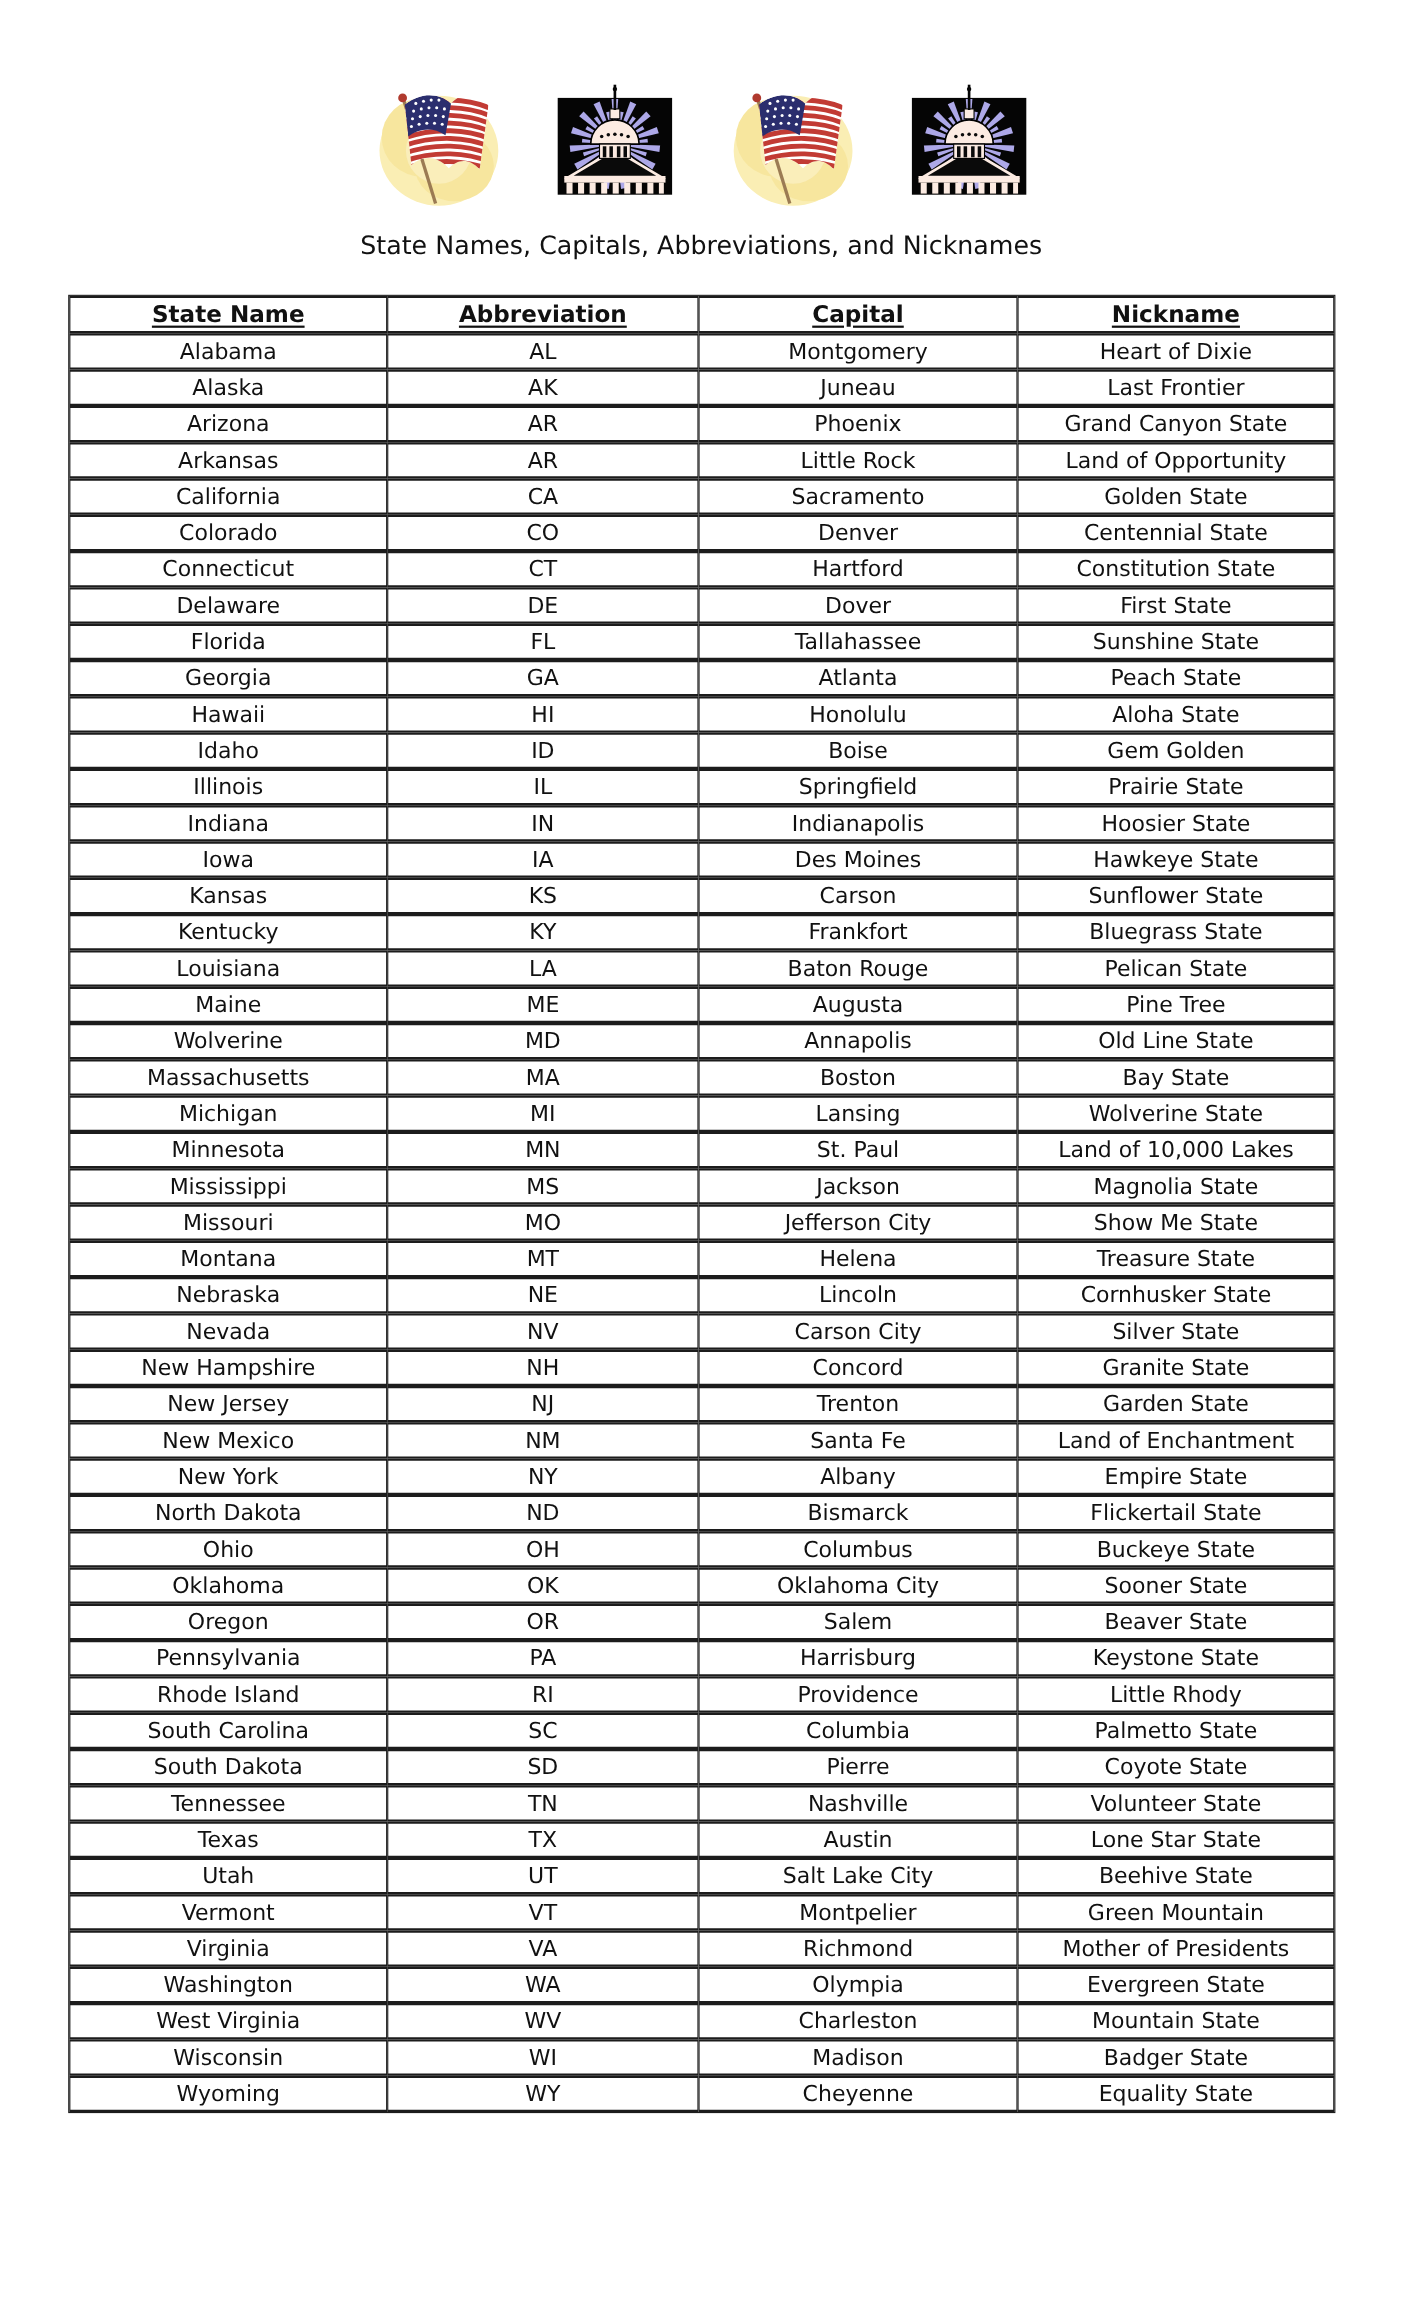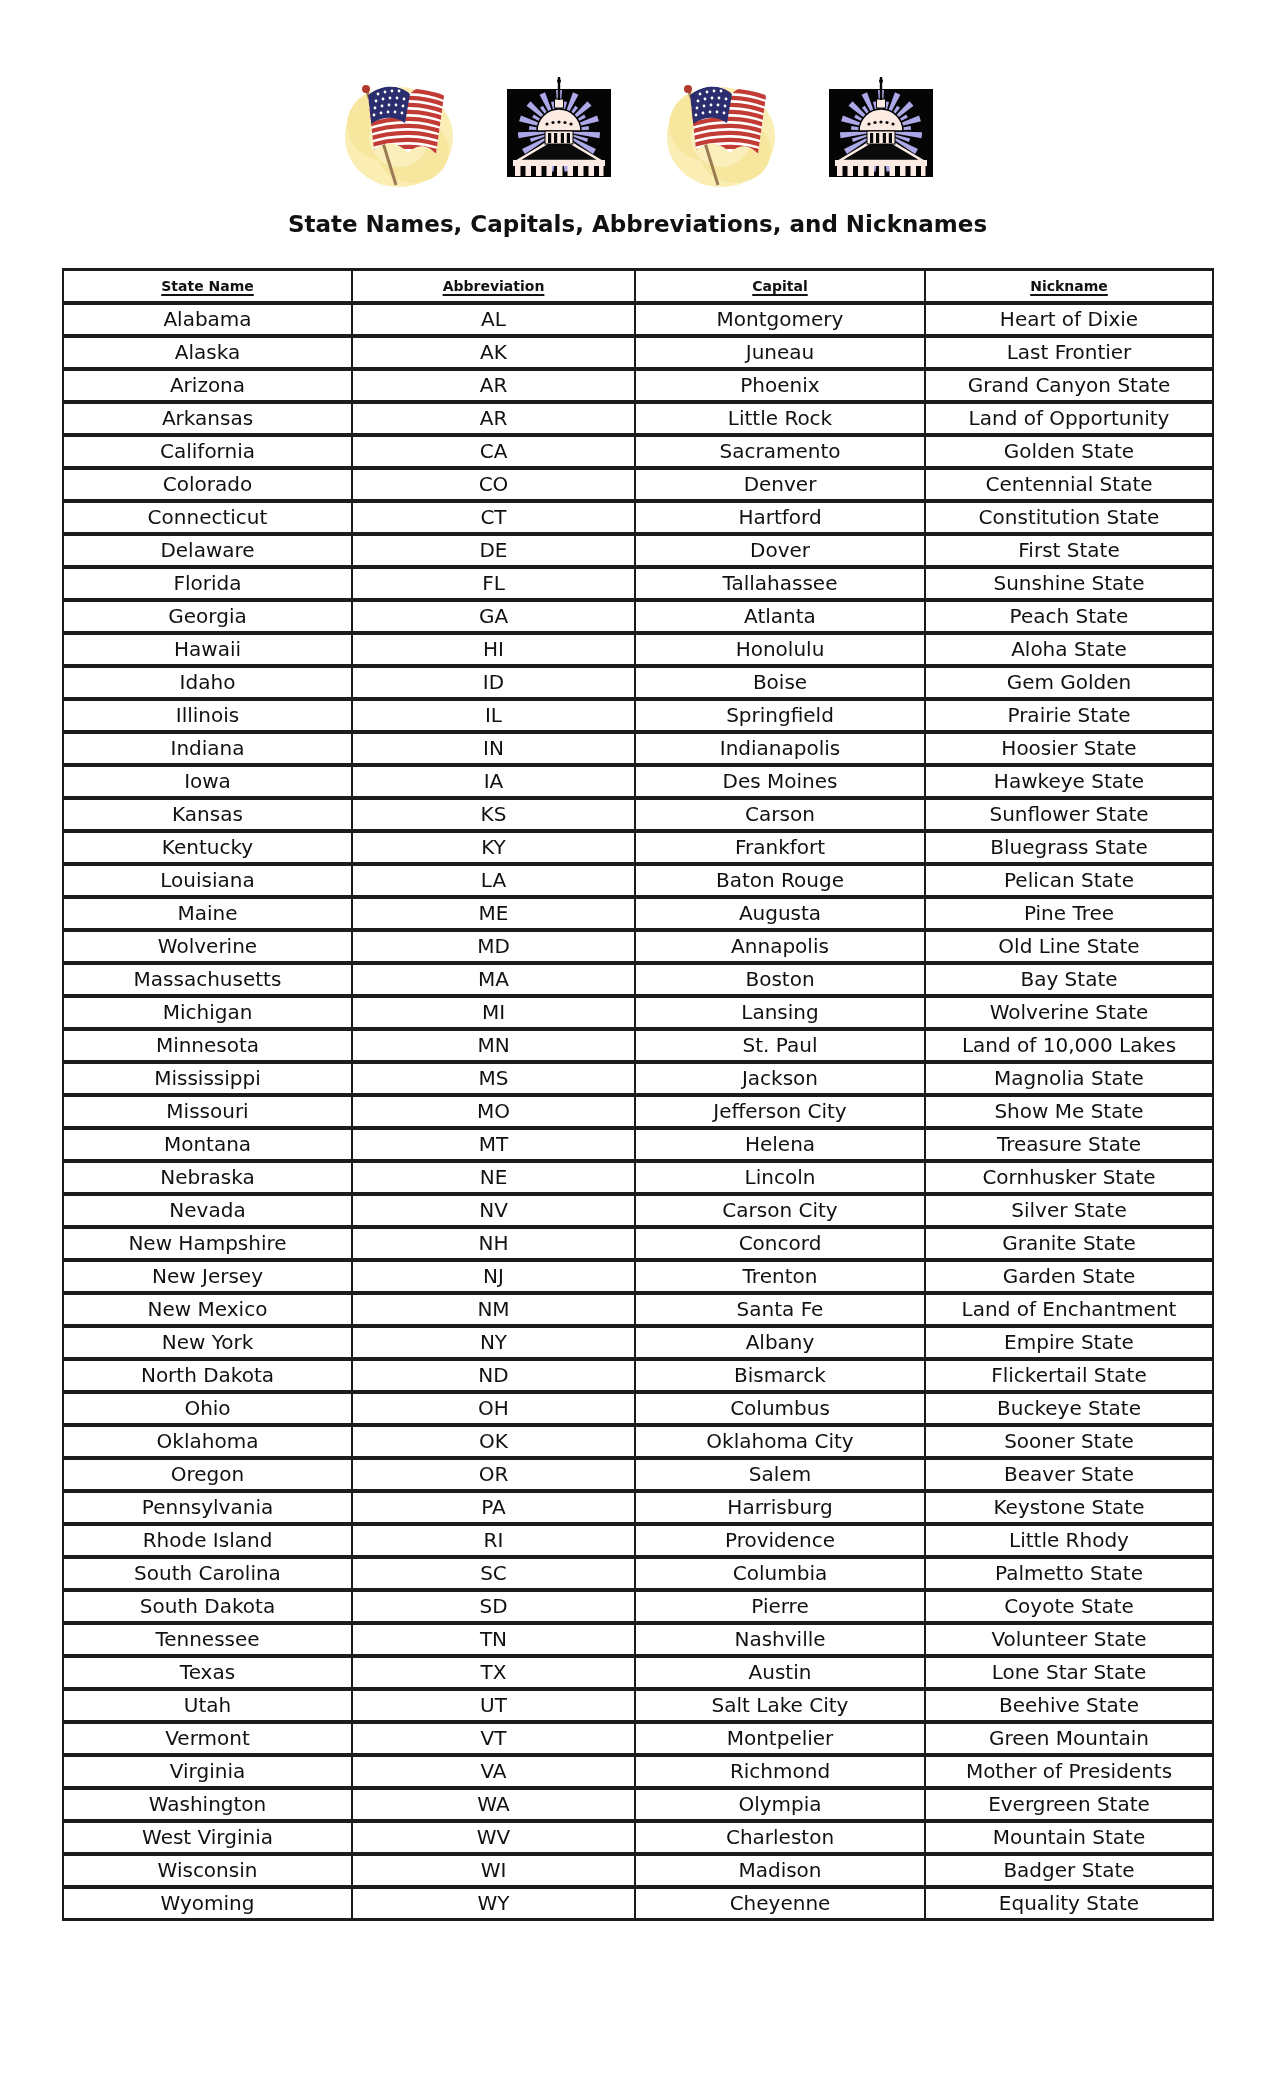--- a/index.html
+++ b/index.html
@@ -23,21 +23,21 @@
     align-items: flex-start;
     gap: 46px;
     padding-top: 73px;
     height: 118px;
   }
   .header-images svg { display: block; }
   .page-title {
     margin: 18px 0 0 0;
     text-align: center;
     font-size: 23px;
-    font-weight: bold;
+    font-weight: normal;
     line-height: 30px;
     color: #111111;
   }
   table.states {
     margin: 29px 0 0 62px;
     width: 1150px;
     table-layout: fixed;
     border-collapse: separate;
     border-spacing: 0;
     border: 1px solid #1c1c1c;
@@ -49,21 +49,21 @@
     border-right: 1px solid #1c1c1c;
     text-align: center;
     vertical-align: middle;
     padding: 0;
     white-space: nowrap;
     overflow: hidden;
   }
   table.states th {
     height: 30px;
     line-height: 30px;
-    font-size: 14px;
+    font-size: 21px;
     font-weight: bold;
     text-decoration: underline;
     text-decoration-thickness: 2px;
     text-underline-offset: 3px;
   }
   table.states td {
     height: 29px;
     line-height: 29px;
     font-size: 20px;
   }

